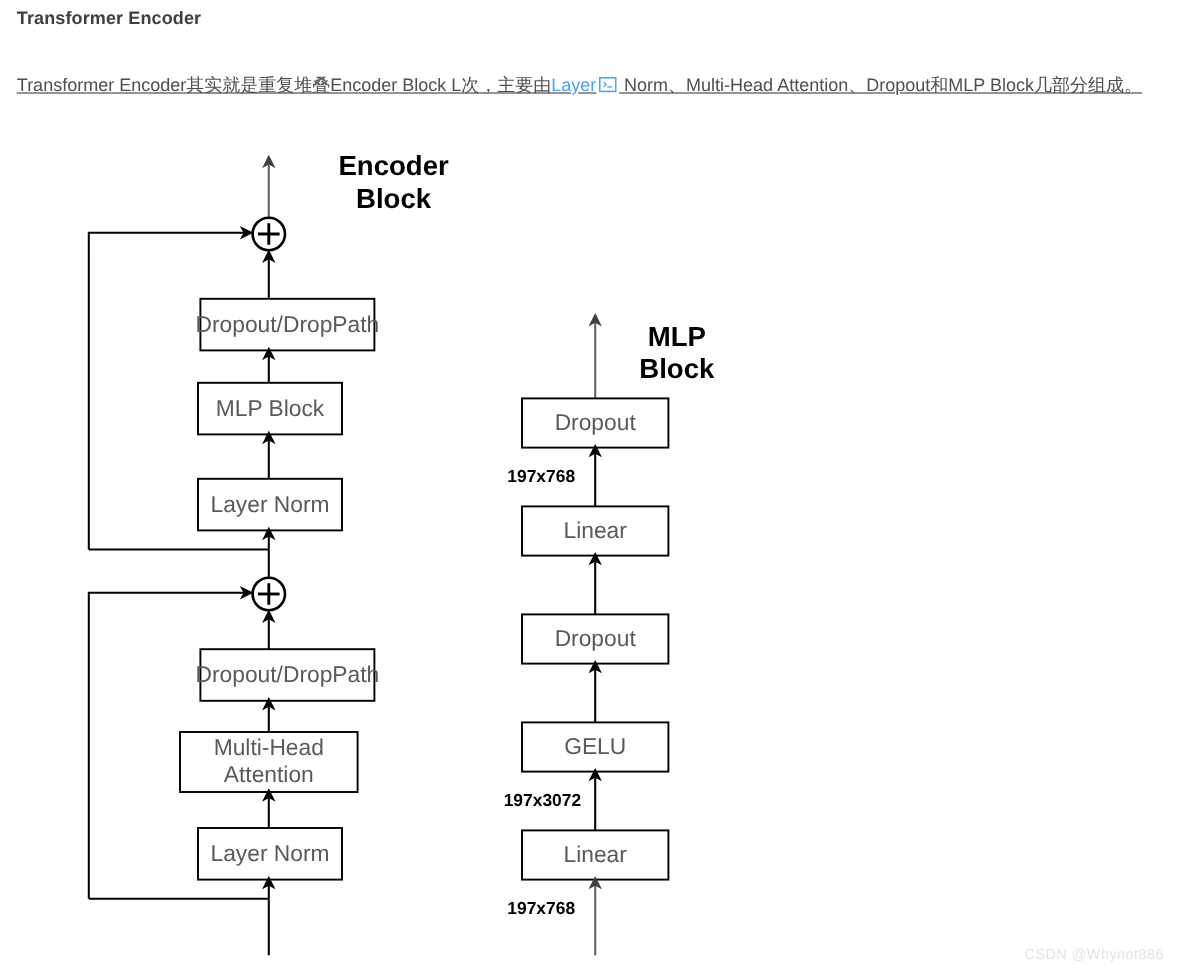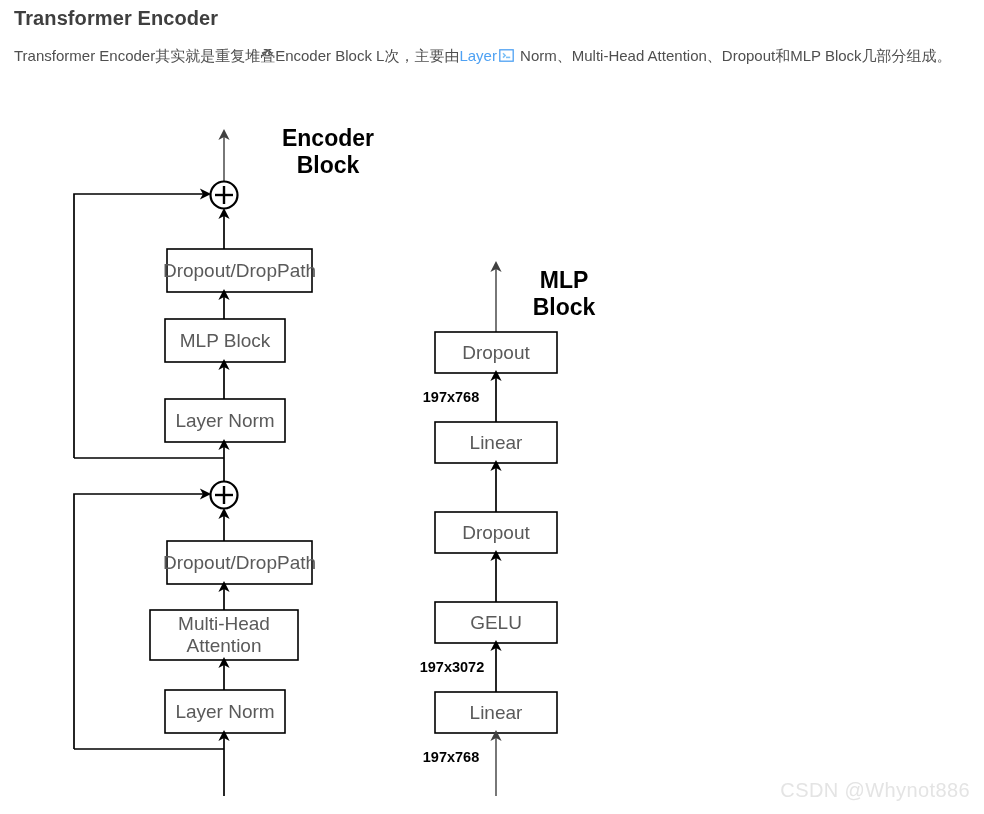--- a/index.html
+++ b/index.html
@@ -15,33 +15,34 @@
     overflow: hidden;
     font-family: "Liberation Sans", sans-serif;
     color: #333333;
   }
 
   
   #article-title {
     position: absolute;
     left: 14px;
     top: 7px;
-    font-size: 20px;
+    font-size: 15px;
     font-weight: bold;
     color: #3f3f3f;
     letter-spacing: 0.1px;
   }
   #article-paragraph {
     position: absolute;
     left: 14px;
-    top: 42px;
+    top: 58px;
     width: 960px;
     font-size: 15px;
     line-height: 27px;
     color: #4f4f4f;
+    text-decoration: underline;
   }
   #article-paragraph .link {
     color: #4ea1f3;
   }
   .broken-img-icon {
     display: inline-block;
     width: 15px;
     height: 15px;
     vertical-align: -2px;
     margin: 0 2px;
@@ -104,21 +105,21 @@
   .plus-glyph {
     stroke: #000000;
     stroke-width: 2.4;
   }
 
   
   #watermark {
     position: absolute;
     right: 14px;
     bottom: 12px;
-    font-size: 20px;
+    font-size: 12px;
     color: #e4e4e4;
     letter-spacing: 0.4px;
     white-space: nowrap;
   }
 </style>
 </head>
 <body>
 
 <div id="article-title">Transformer Encoder</div>
 

